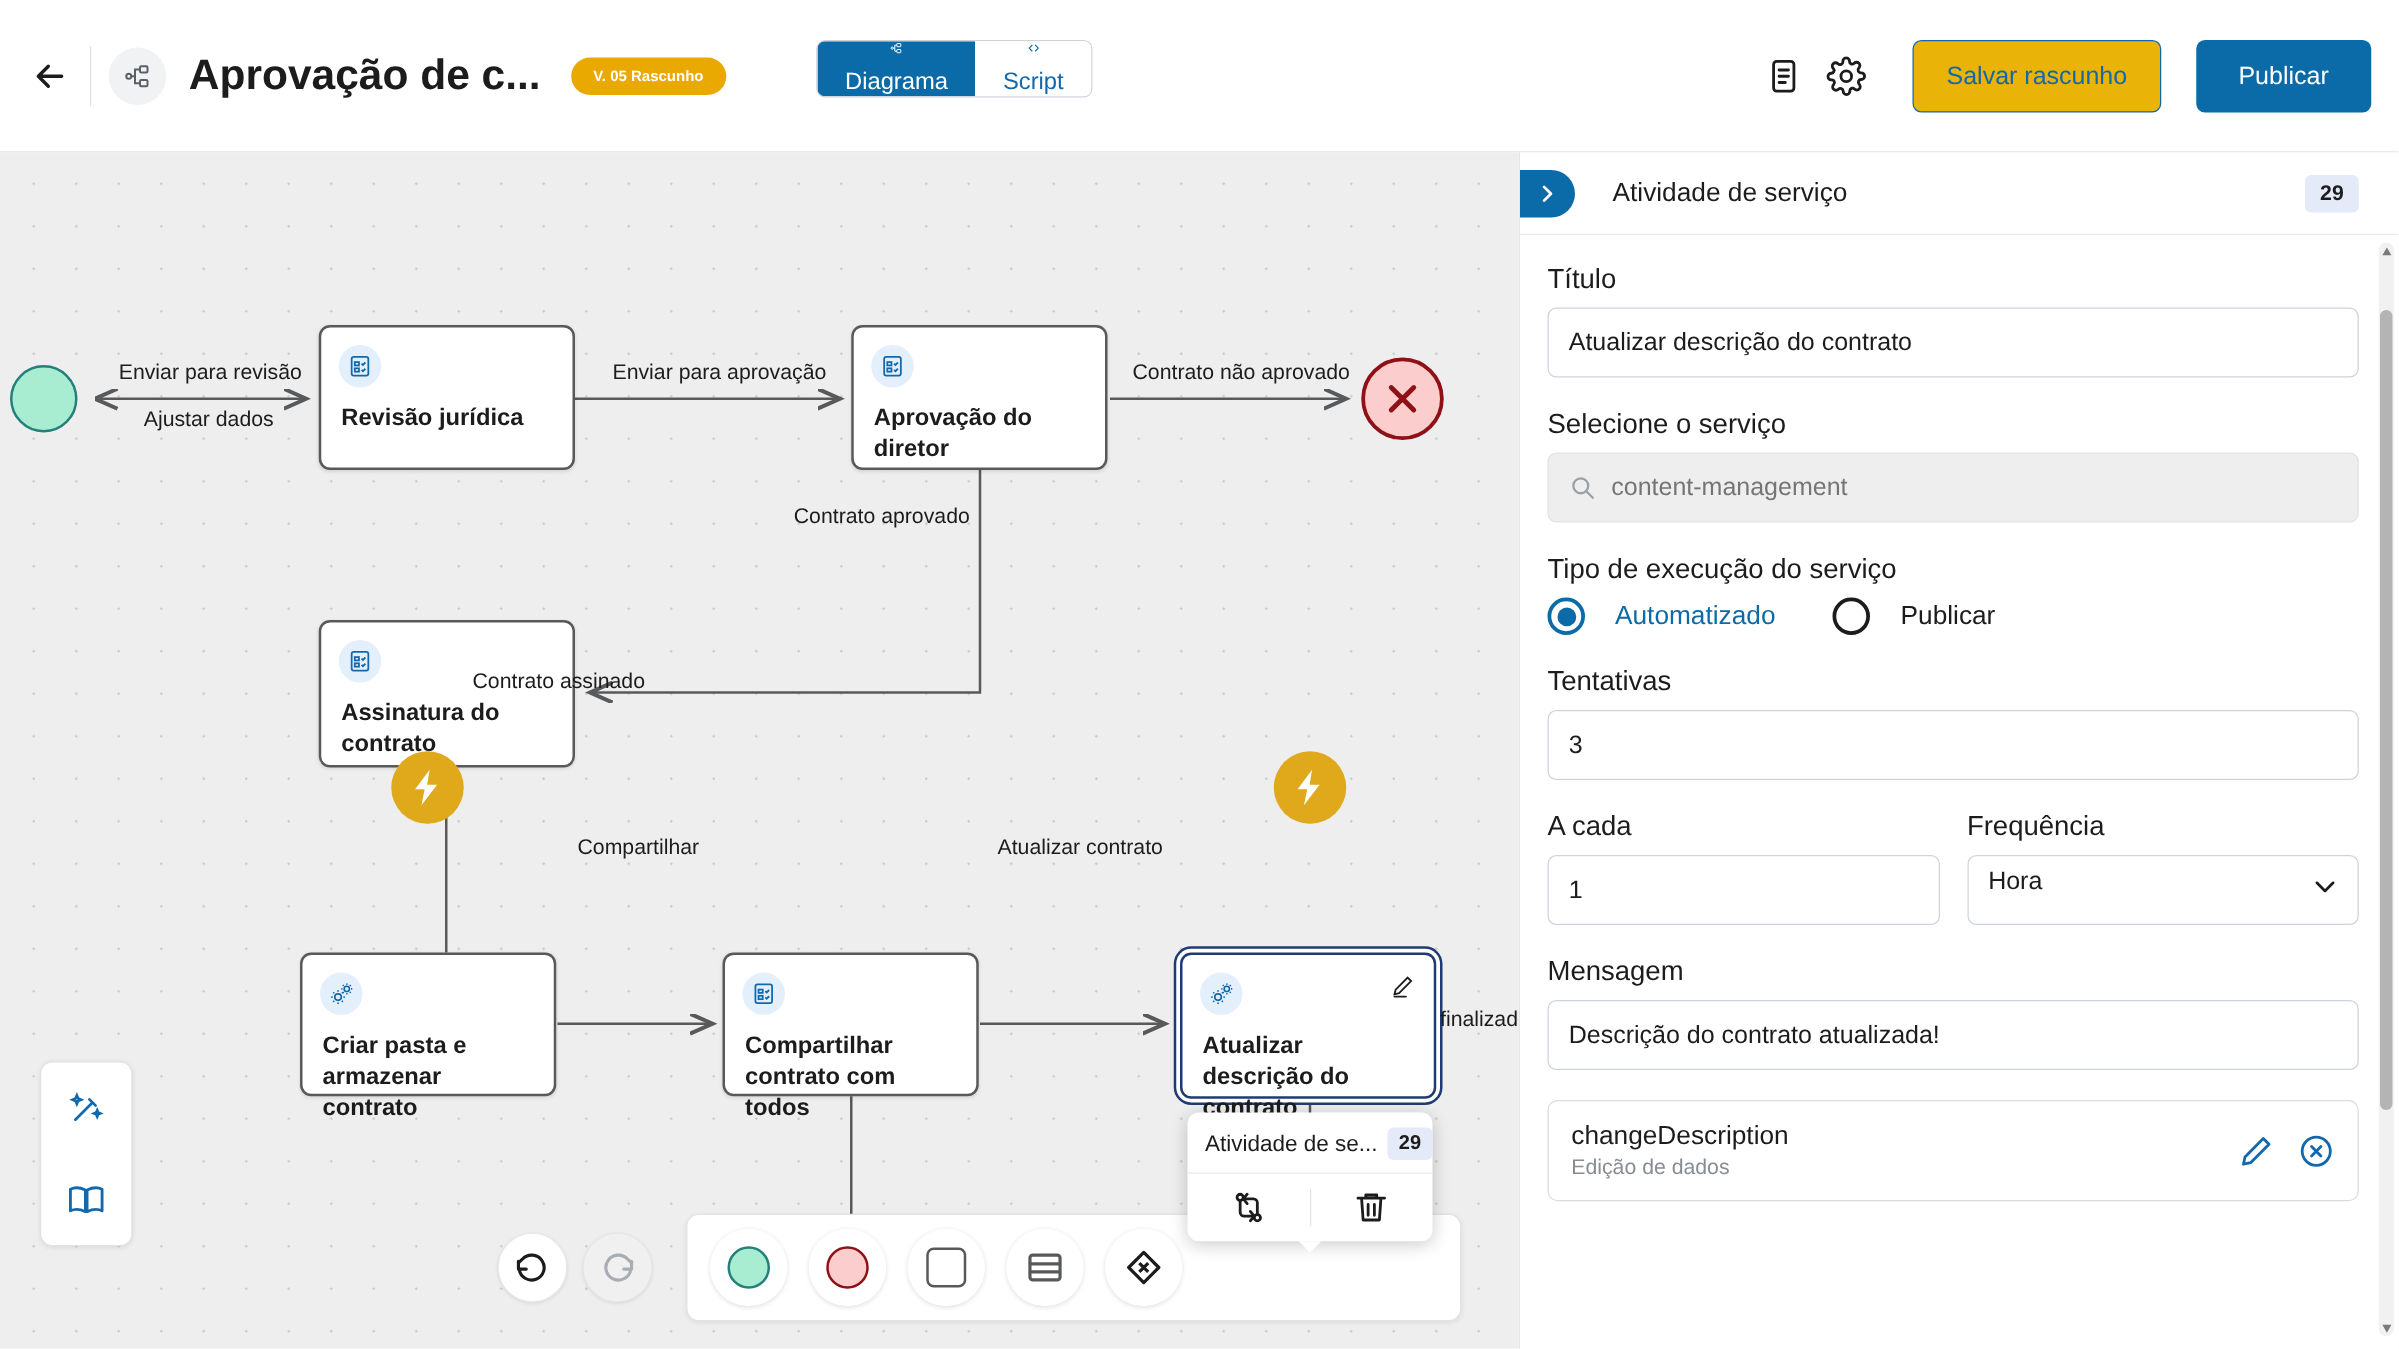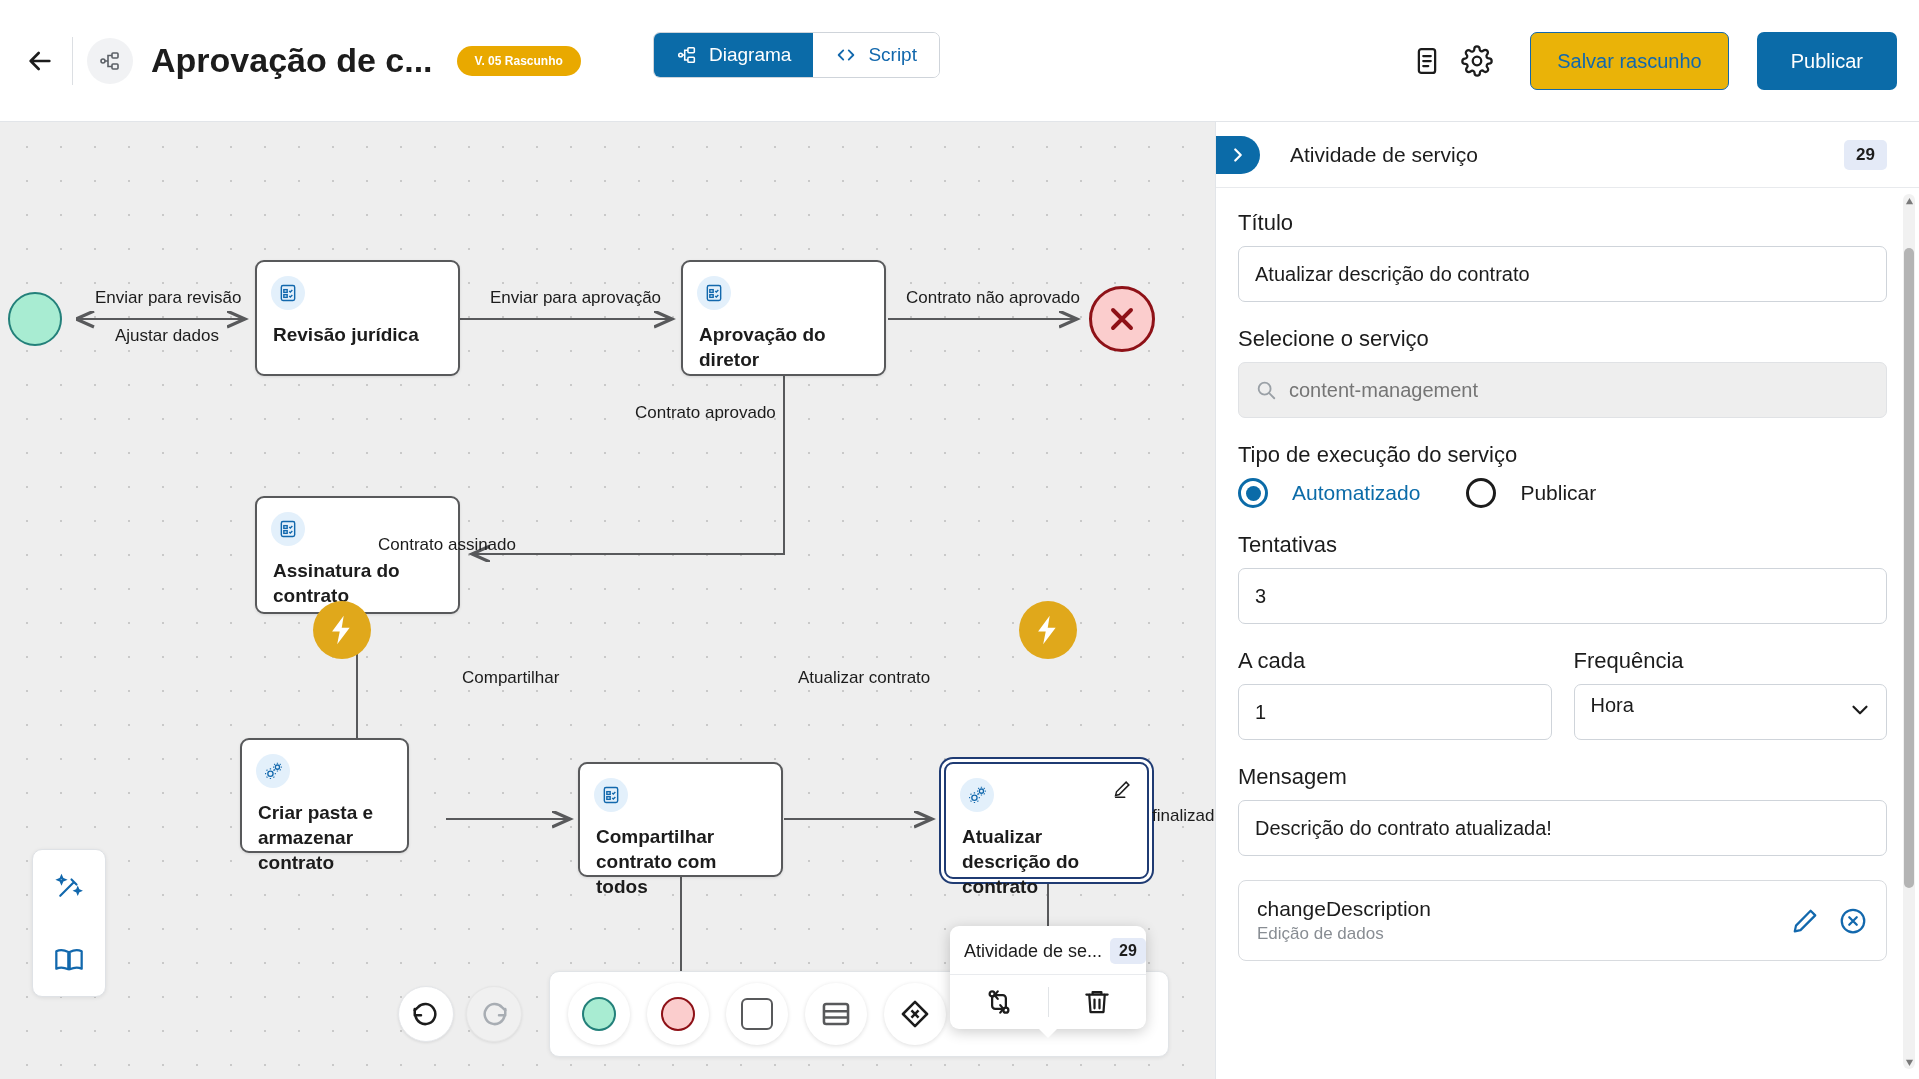--- a/index.html
+++ b/index.html
@@ -35,21 +35,21 @@
     font-size: 12px; font-weight: 700; border-radius: 18px;
     padding: 8px 18px; white-space: nowrap;
   }
   .hdr-toggle {
     position: absolute; left: 653px; top: 32px;
     display: flex; height: 46px; border-radius: 7px; overflow: hidden;
     border: 1px solid #cfd4da;
   }
   .tg-seg {
     display: flex; align-items: center; gap: 11px;
-    padding: 0 22px; font-size: 19px; cursor: pointer;
+    padding: 0 22px; font-size: 19px; cursor: pointer; flex-direction: column;
   }
   .tg-seg.active { background: #0b6ba8; color: #ffffff; }
   .tg-seg.inactive { background: #ffffff; color: #1268ad; }
   .hdr-right {
     position: absolute; right: 22px; top: 0; height: 122px;
     display: flex; align-items: center; gap: 0;
   }
   .icon-btn {
     width: 50px; height: 50px; display: flex; align-items: center;
     justify-content: center; cursor: pointer; border-radius: 6px;
@@ -142,21 +142,21 @@
   }
   .pal-btn {
     width: 62px; height: 62px; margin-right: 17px; border-radius: 50%;
     background: #ffffff; display: flex; align-items: center;
     justify-content: center; cursor: pointer;
     box-shadow: 0 1px 4px rgba(0,0,0,.13);
   }
 
   
   .ctx-popup {
-    position: absolute; left: 950px; top: 804px; width: 196px;
+    position: absolute; left: 950px; top: 768px; width: 196px;
     background: #ffffff; border-radius: 9px;
     box-shadow: 0 3px 14px rgba(0,0,0,.20); z-index: 9;
   }
   .ctx-head {
     display: flex; align-items: center; justify-content: space-between;
     padding: 12px 14px 10px 14px; border-bottom: 1px solid #e9ebee;
   }
   .ctx-title { font-size: 18px; color: #1c1c1c; white-space: nowrap; }
   .ctx-count {
     background: #e4eaf7; color: #1c1c1c; font-size: 16px; font-weight: 700;
@@ -384,21 +384,21 @@
         <svg width="20" height="20" viewBox="0 0 24 24" fill="none" stroke="#1268ad" stroke-width="1.7">
           <rect x="4" y="3" width="16" height="18" rx="2"></rect>
             <rect x="7" y="8" width="4" height="3.2"></rect>
             <rect x="7" y="14" width="4" height="3.2"></rect>
           <path d="M13.5 9.5l1.3 1.3 2.4-2.4M13.5 15.5l1.3 1.3 2.4-2.4"></path>
         </svg>
       </div>
       <div class="node-label">Assinatura do contrato</div>
     </div>
 
-    <div class="node" style="left:240px; top:616px; width:169px; height:115px;">
+    <div class="node" style="left:240px; top:640px; width:205px; height:115px;">
       <div class="node-icon">
         <svg width="21" height="21" viewBox="0 0 24 24" fill="none" stroke="#1268ad" stroke-width="1.5">
           <circle cx="8.5" cy="14.5" r="3"></circle>
             <path d="M8.5 9.6v-1.3M8.5 20.7v-1.3M3.6 14.5H2.3M14.7 14.5h-1.3M5 11l-.9-.9M12.9 18.9l-.9-.9M5 18l-.9.9M12.9 10.1l-.9.9"></path>
           <circle cx="16.5" cy="7" r="2.4"></circle>
             <path d="M16.5 3.1V2M16.5 12v-1.1M12.6 7h-1.1M21.5 7h-1.1M13.7 4.2l-.8-.8M20.1 10.6l-.8-.8M13.7 9.8l-.8.8M20.1 3.4l-.8.8"></path>
         </svg>
       </div>
       <div class="node-label">Criar pasta e armazenar contrato</div>
     </div>

